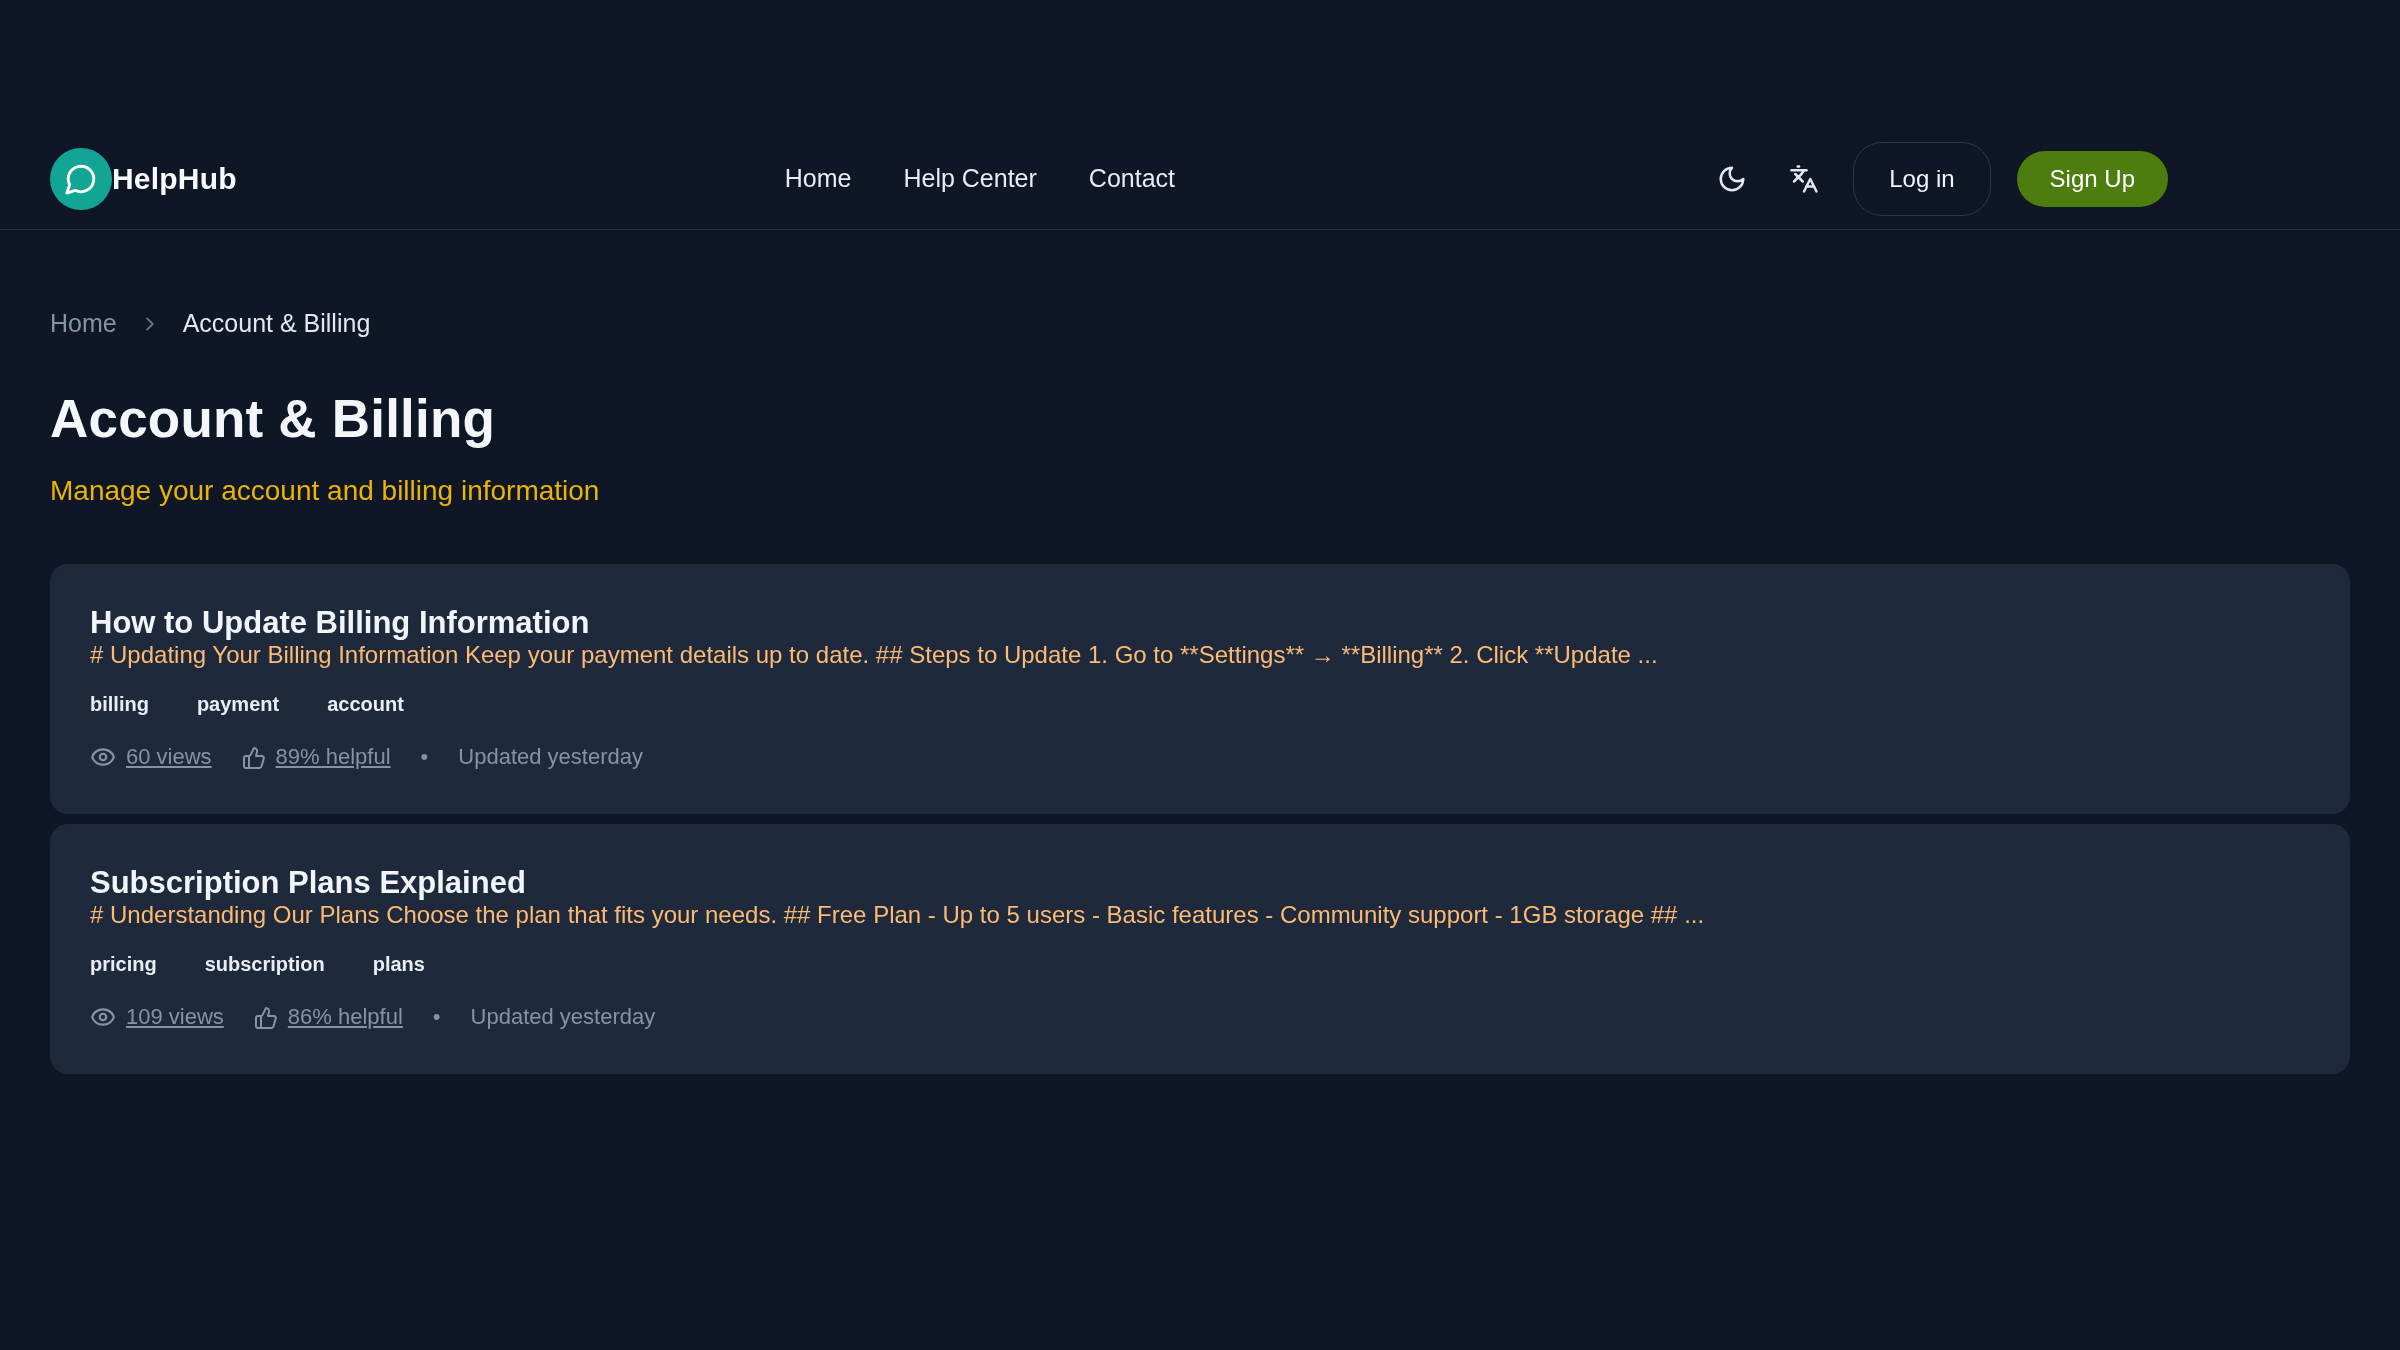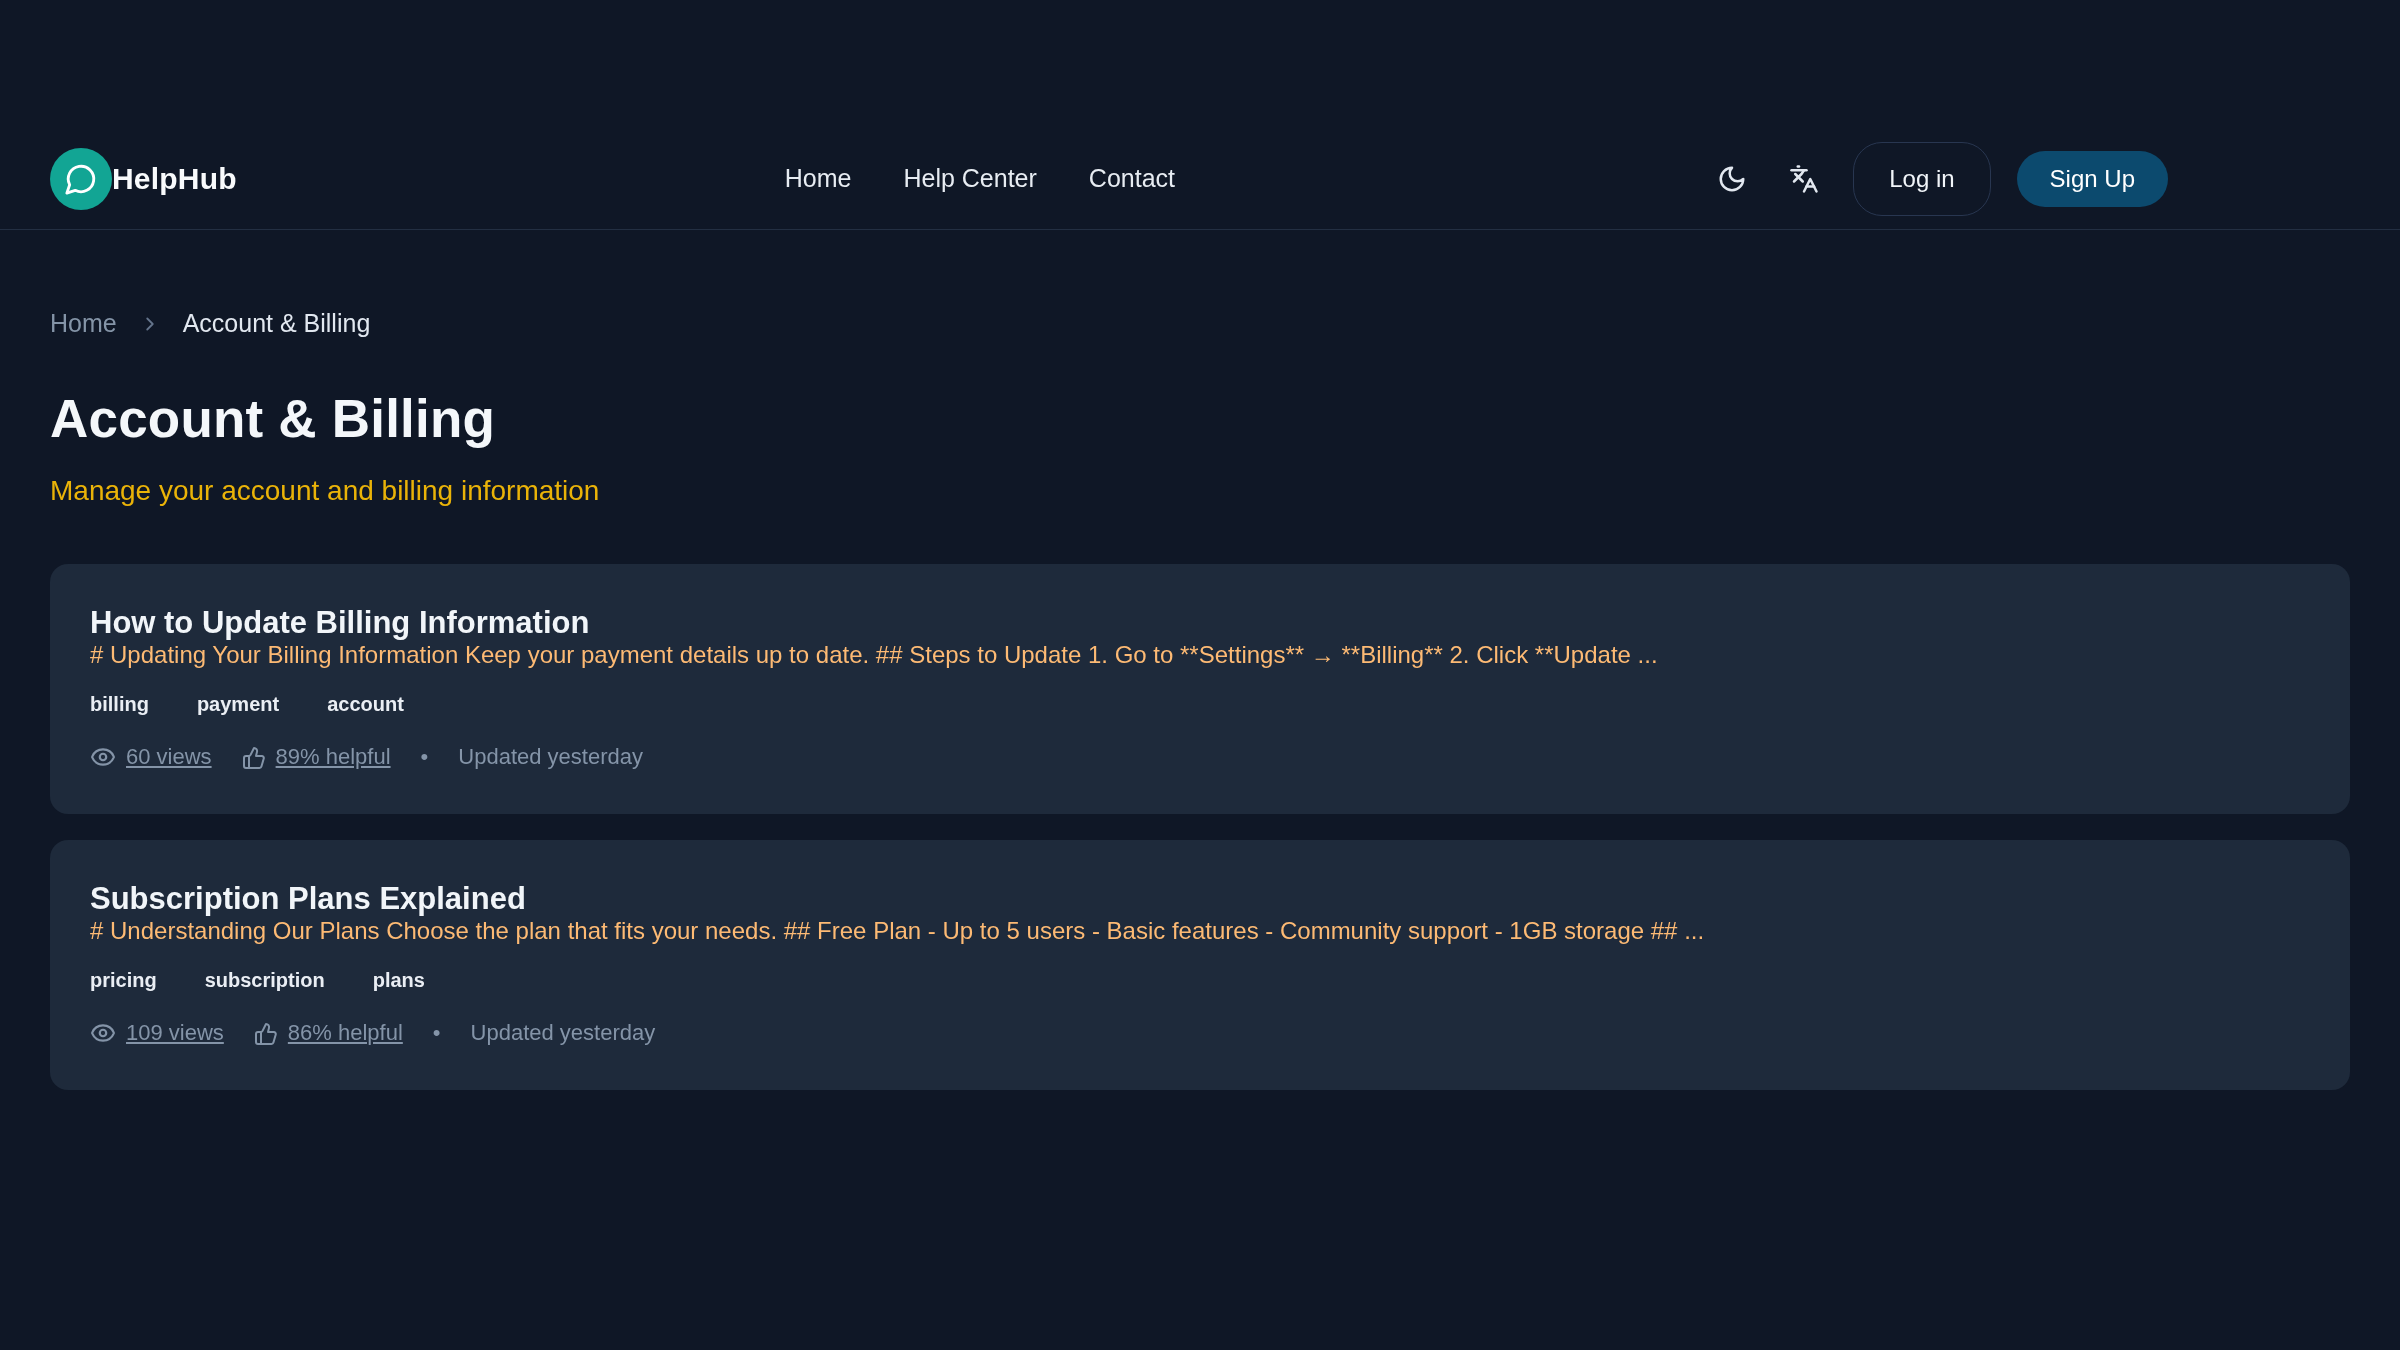--- a/index.html
+++ b/index.html
@@ -43,21 +43,21 @@
     width: 46px; height: 46px; border: none; background: transparent; color: #e2e8f0;
     display: flex; align-items: center; justify-content: center; cursor: pointer; border-radius: 10px;
   }
   .btn-login {
     height: 74px; padding: 0 35px; border-radius: 29px;
     background: transparent; border: 1px solid #283650;
     color: #f1f5f9; font-size: 24px; font-family: inherit; cursor: pointer;
   }
   .btn-signup {
     height: 56px; padding: 0 33px; border-radius: 28px;
-    background: #0c4a6e; border: none;
+    background: #4d7c0f; border: none;
     color: #ffffff; font-size: 24px; font-family: inherit; cursor: pointer;
   }
 
   
   main { padding: 0 50px; }
   .breadcrumb {
     margin-top: 79px;
     display: flex; align-items: center; gap: 22px;
     font-size: 25px;
   }
@@ -67,21 +67,21 @@
 
   h1.page-title {
     margin-top: 50px;
     font-size: 53px; font-weight: 700; color: #f4f7fa; letter-spacing: 0.2px;
   }
   .page-subtitle {
     margin-top: 26px;
     font-size: 28px; color: #eab308; font-weight: 400;
   }
 
-  .article-list { margin-top: 57px; display: flex; flex-direction: column; gap: 26px; }
+  .article-list { margin-top: 57px; display: flex; flex-direction: column; gap: 10px; }
   .article-card {
     background: #1e2a3b;
     border-radius: 18px;
     padding: 41px 40px 44px 40px;
     cursor: pointer;
   }
   .article-title { font-size: 31px; font-weight: 600; color: #f1f5f9; }
   .article-excerpt {
     font-size: 24px; color: #fdba74; font-weight: 400;
     white-space: nowrap; overflow: hidden;

